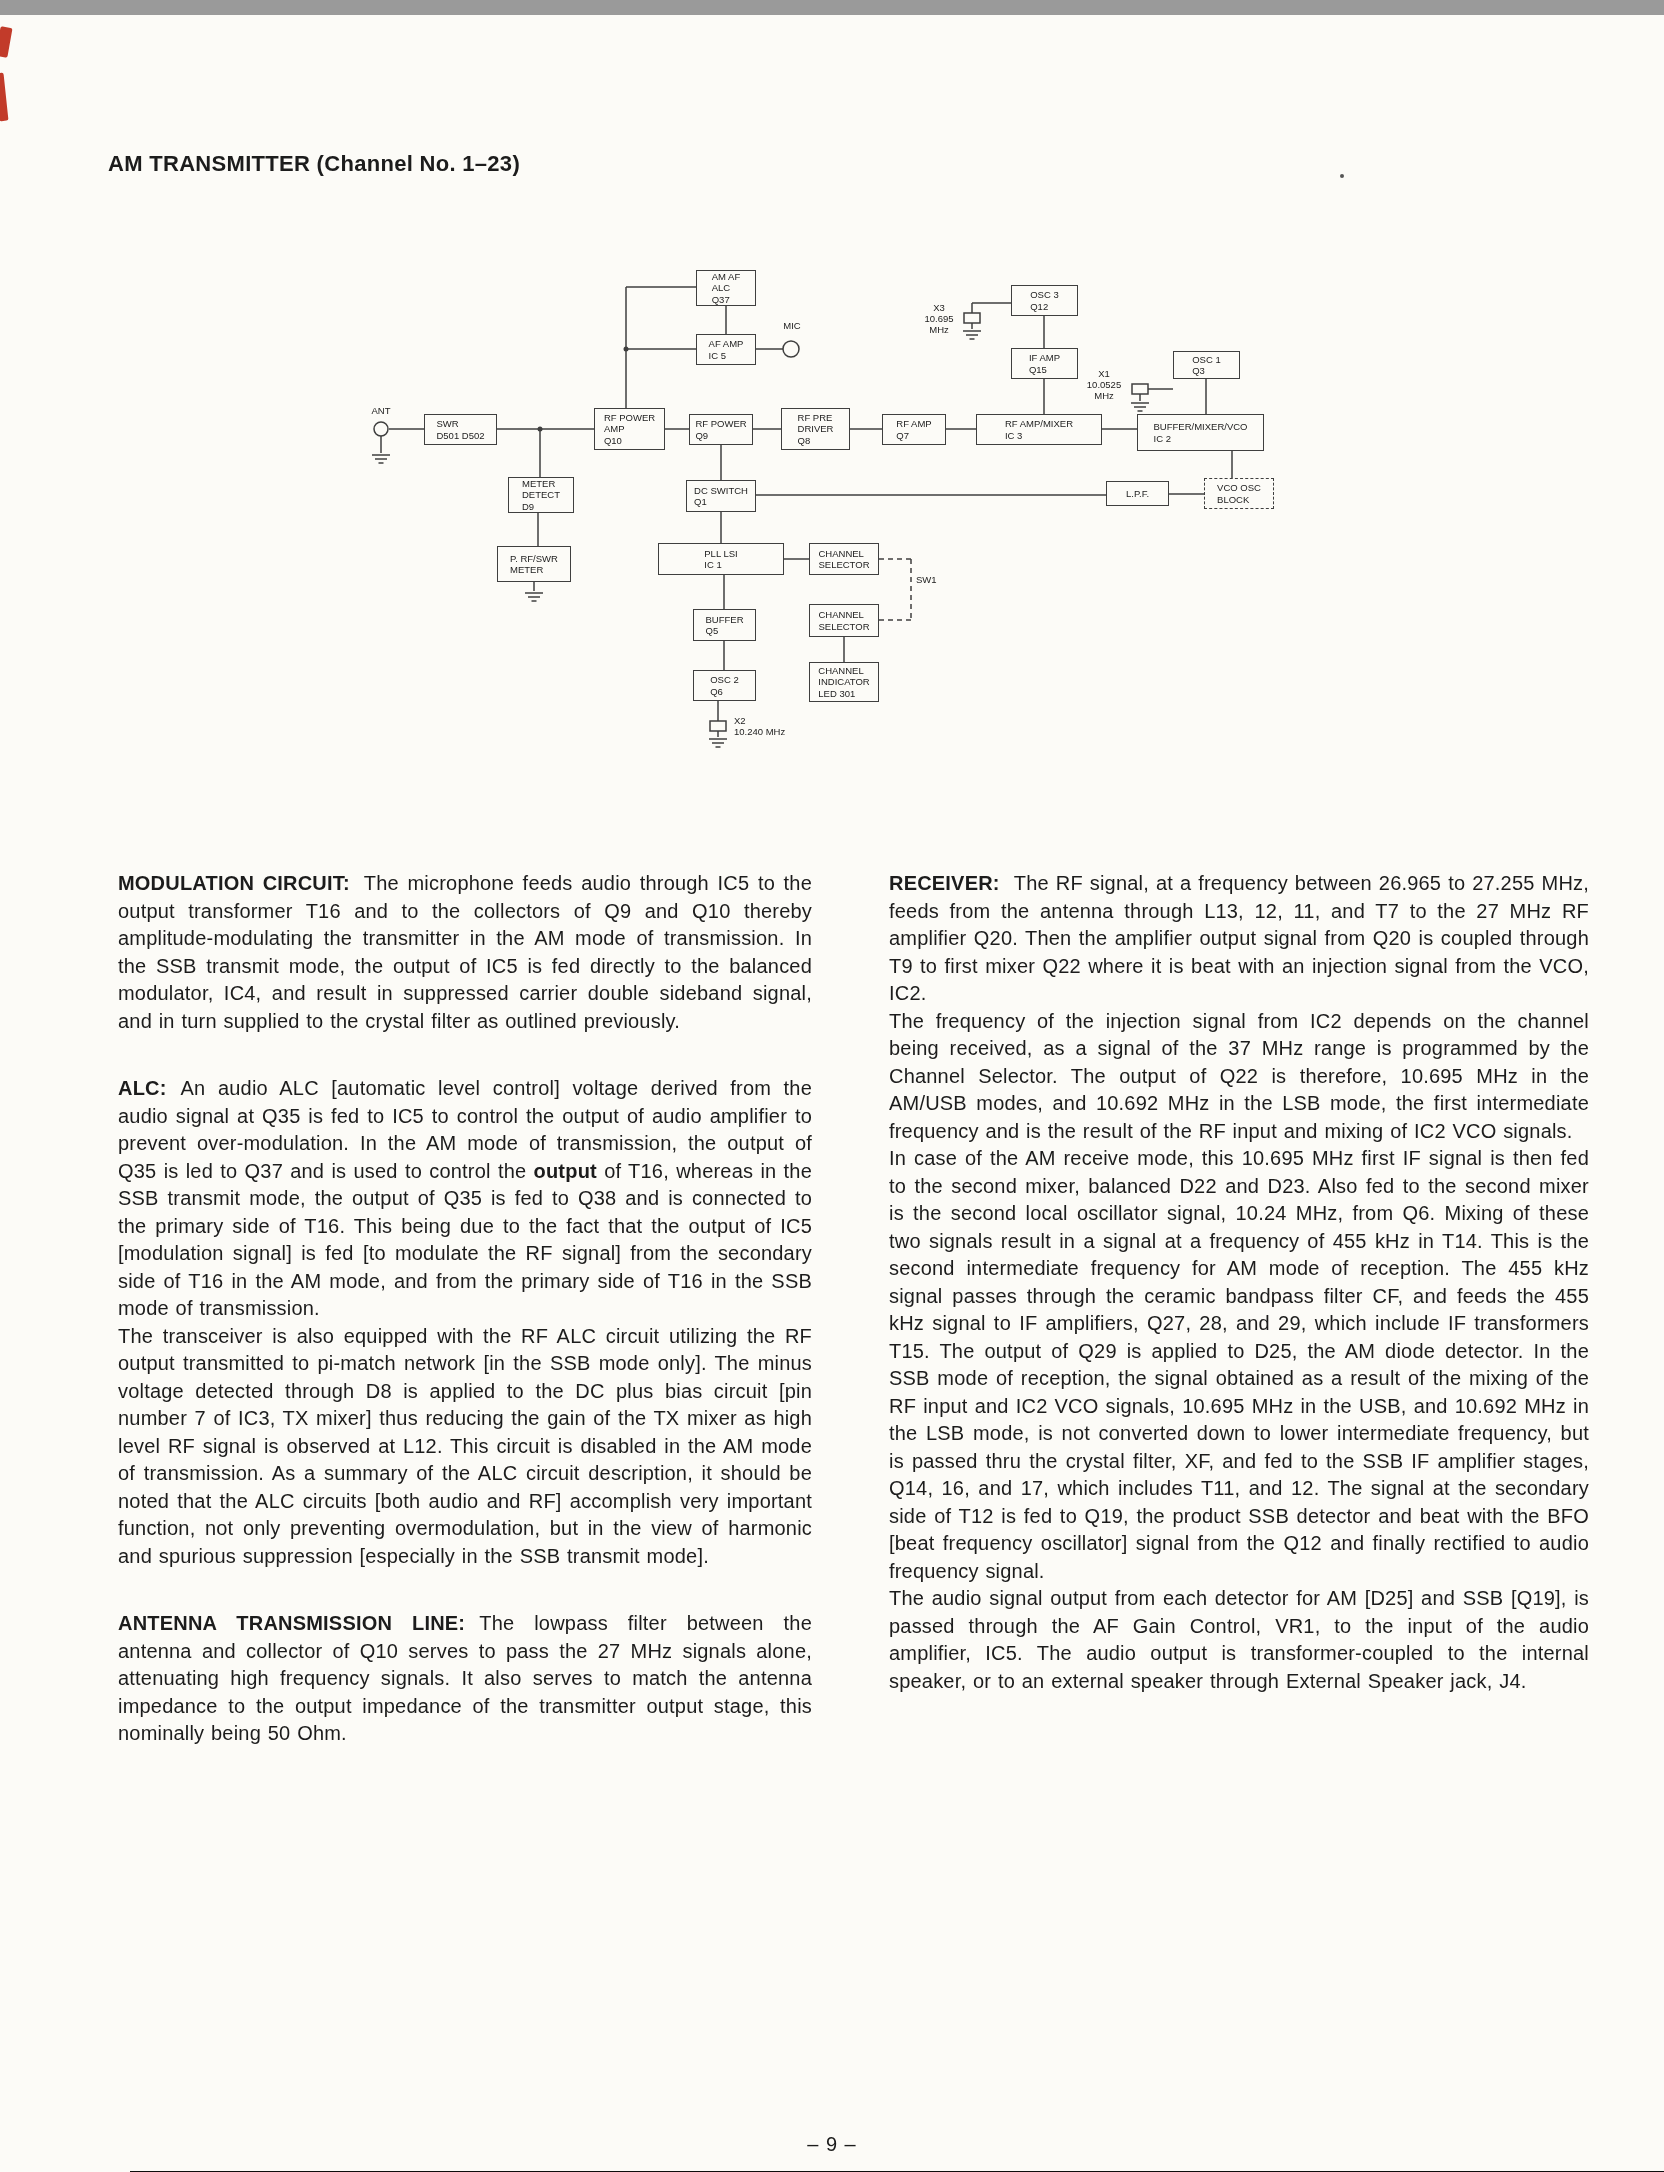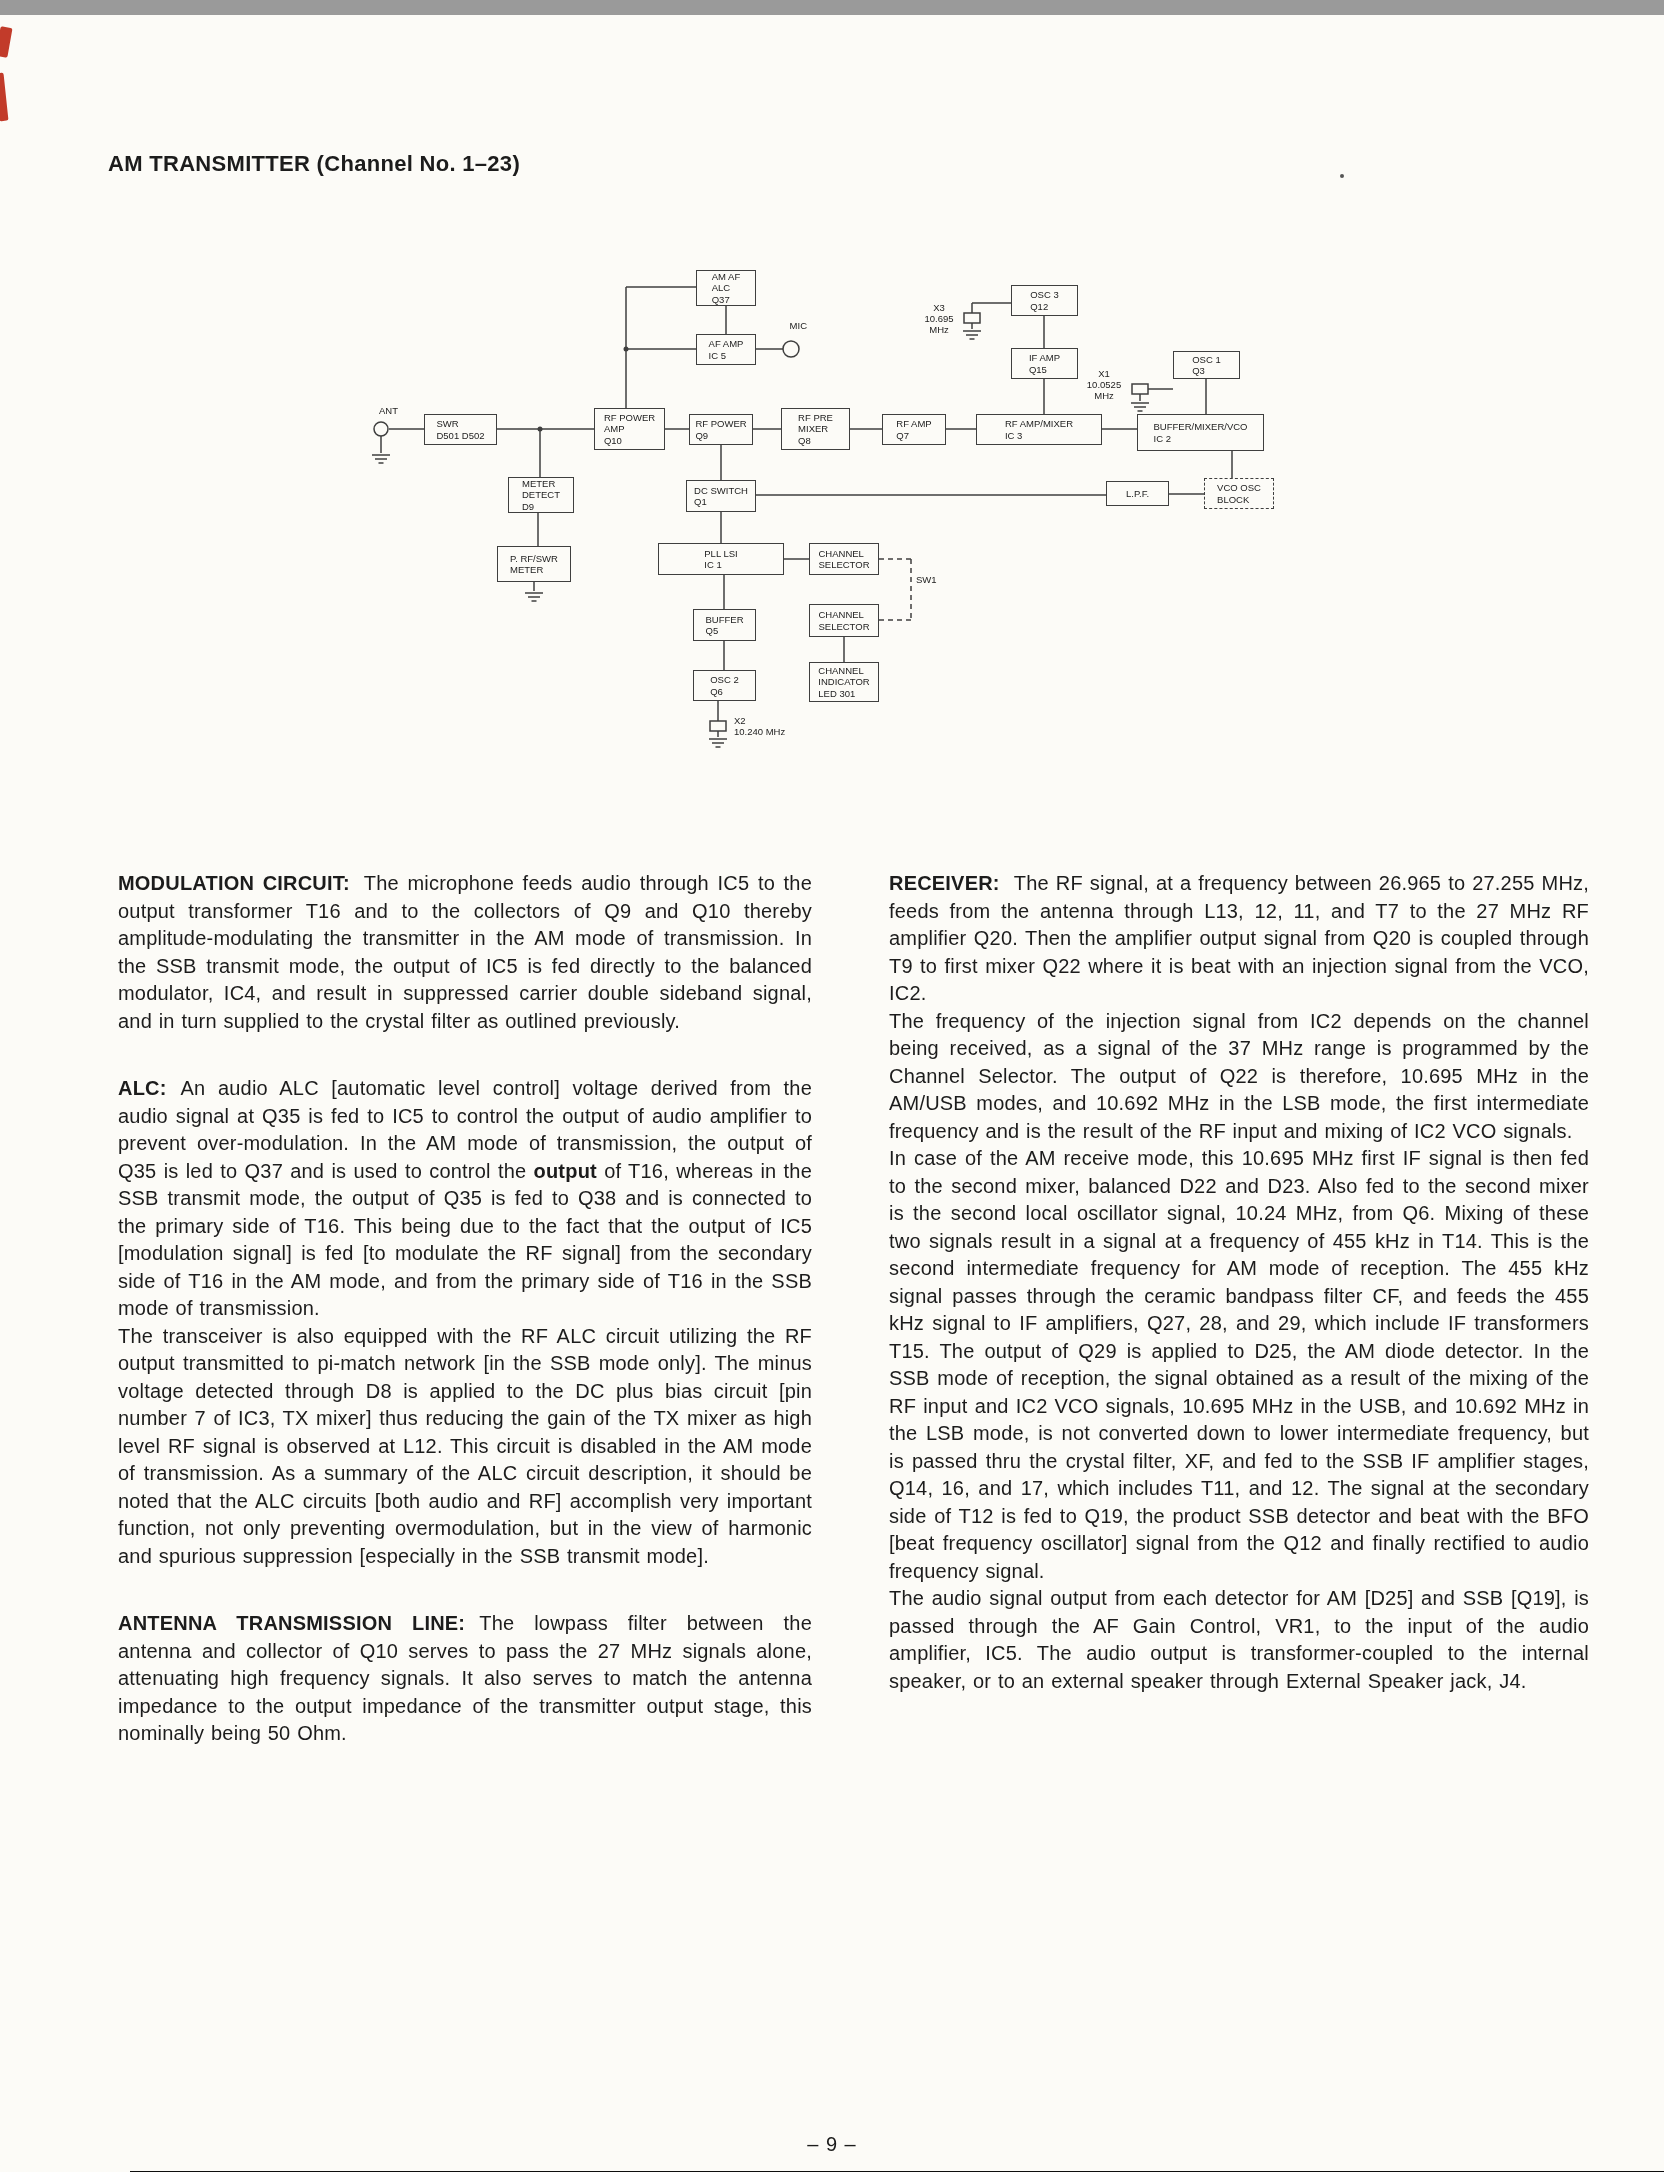--- a/index.html
+++ b/index.html
@@ -7,21 +7,21 @@
   .page{position:relative;width:1664px;height:2172px;margin:15px auto;background:#fcfbf7;
         font-family:"Liberation Sans",sans-serif;color:#1c1c1c;overflow:hidden}
   .title{position:absolute;left:108px;top:136px;font-size:22px;font-weight:bold;letter-spacing:.3px}
   
   svg.wiring{position:absolute;left:0;top:0}
   .dbox{position:absolute;border:1.5px solid #3f3f3f;background:#fcfbf7;display:flex;
         align-items:center;justify-content:center;font-size:9.5px;
         line-height:1.18;white-space:pre-line;color:#222}
   .dbox.dashed{border-style:dashed}
   .dlabel{position:absolute;font-size:9.5px;line-height:1.15;white-space:pre-line;color:#222}
-  .tr{text-align:center}.tc{text-align:right}
+  .tr{text-align:center}.tc{text-align:center}
   
   .col{position:absolute;top:855px;font-size:20px;line-height:27.5px;text-align:justify;
        letter-spacing:.2px;word-spacing:1px}
   .col-left{left:118px;width:694px}
   .col-right{left:889px;width:700px}
   .section{margin-bottom:40px}
   .section p{margin:0}
   .shead{font-weight:bold;margin-right:14px}
   .pagenum{position:absolute;left:0;top:2118px;width:100%;text-align:center;font-size:20px;letter-spacing:1px}
   
@@ -150,21 +150,21 @@
     <div class="dbox" style="left:1173px;top:336px;width:67px;height:28px">OSC 1
 Q3</div>
     <div class="dbox" style="left:424px;top:399px;width:73px;height:31px">SWR
 D501 D502</div>
     <div class="dbox" style="left:594px;top:393px;width:71px;height:42px">RF POWER
 AMP
 Q10</div>
     <div class="dbox" style="left:689px;top:399px;width:64px;height:31px">RF POWER
 Q9</div>
     <div class="dbox" style="left:781px;top:393px;width:69px;height:42px">RF PRE
-MIXER
+DRIVER
 Q8</div>
     <div class="dbox" style="left:882px;top:399px;width:64px;height:31px">RF AMP
 Q7</div>
     <div class="dbox" style="left:976px;top:399px;width:126px;height:31px">RF AMP/MIXER
 IC 3</div>
     <div class="dbox" style="left:1137px;top:399px;width:127px;height:37px">BUFFER/MIXER/VCO
 IC 2</div>
     <div class="dbox" style="left:508px;top:462px;width:66px;height:36px">METER
 DETECT
 D9</div>

